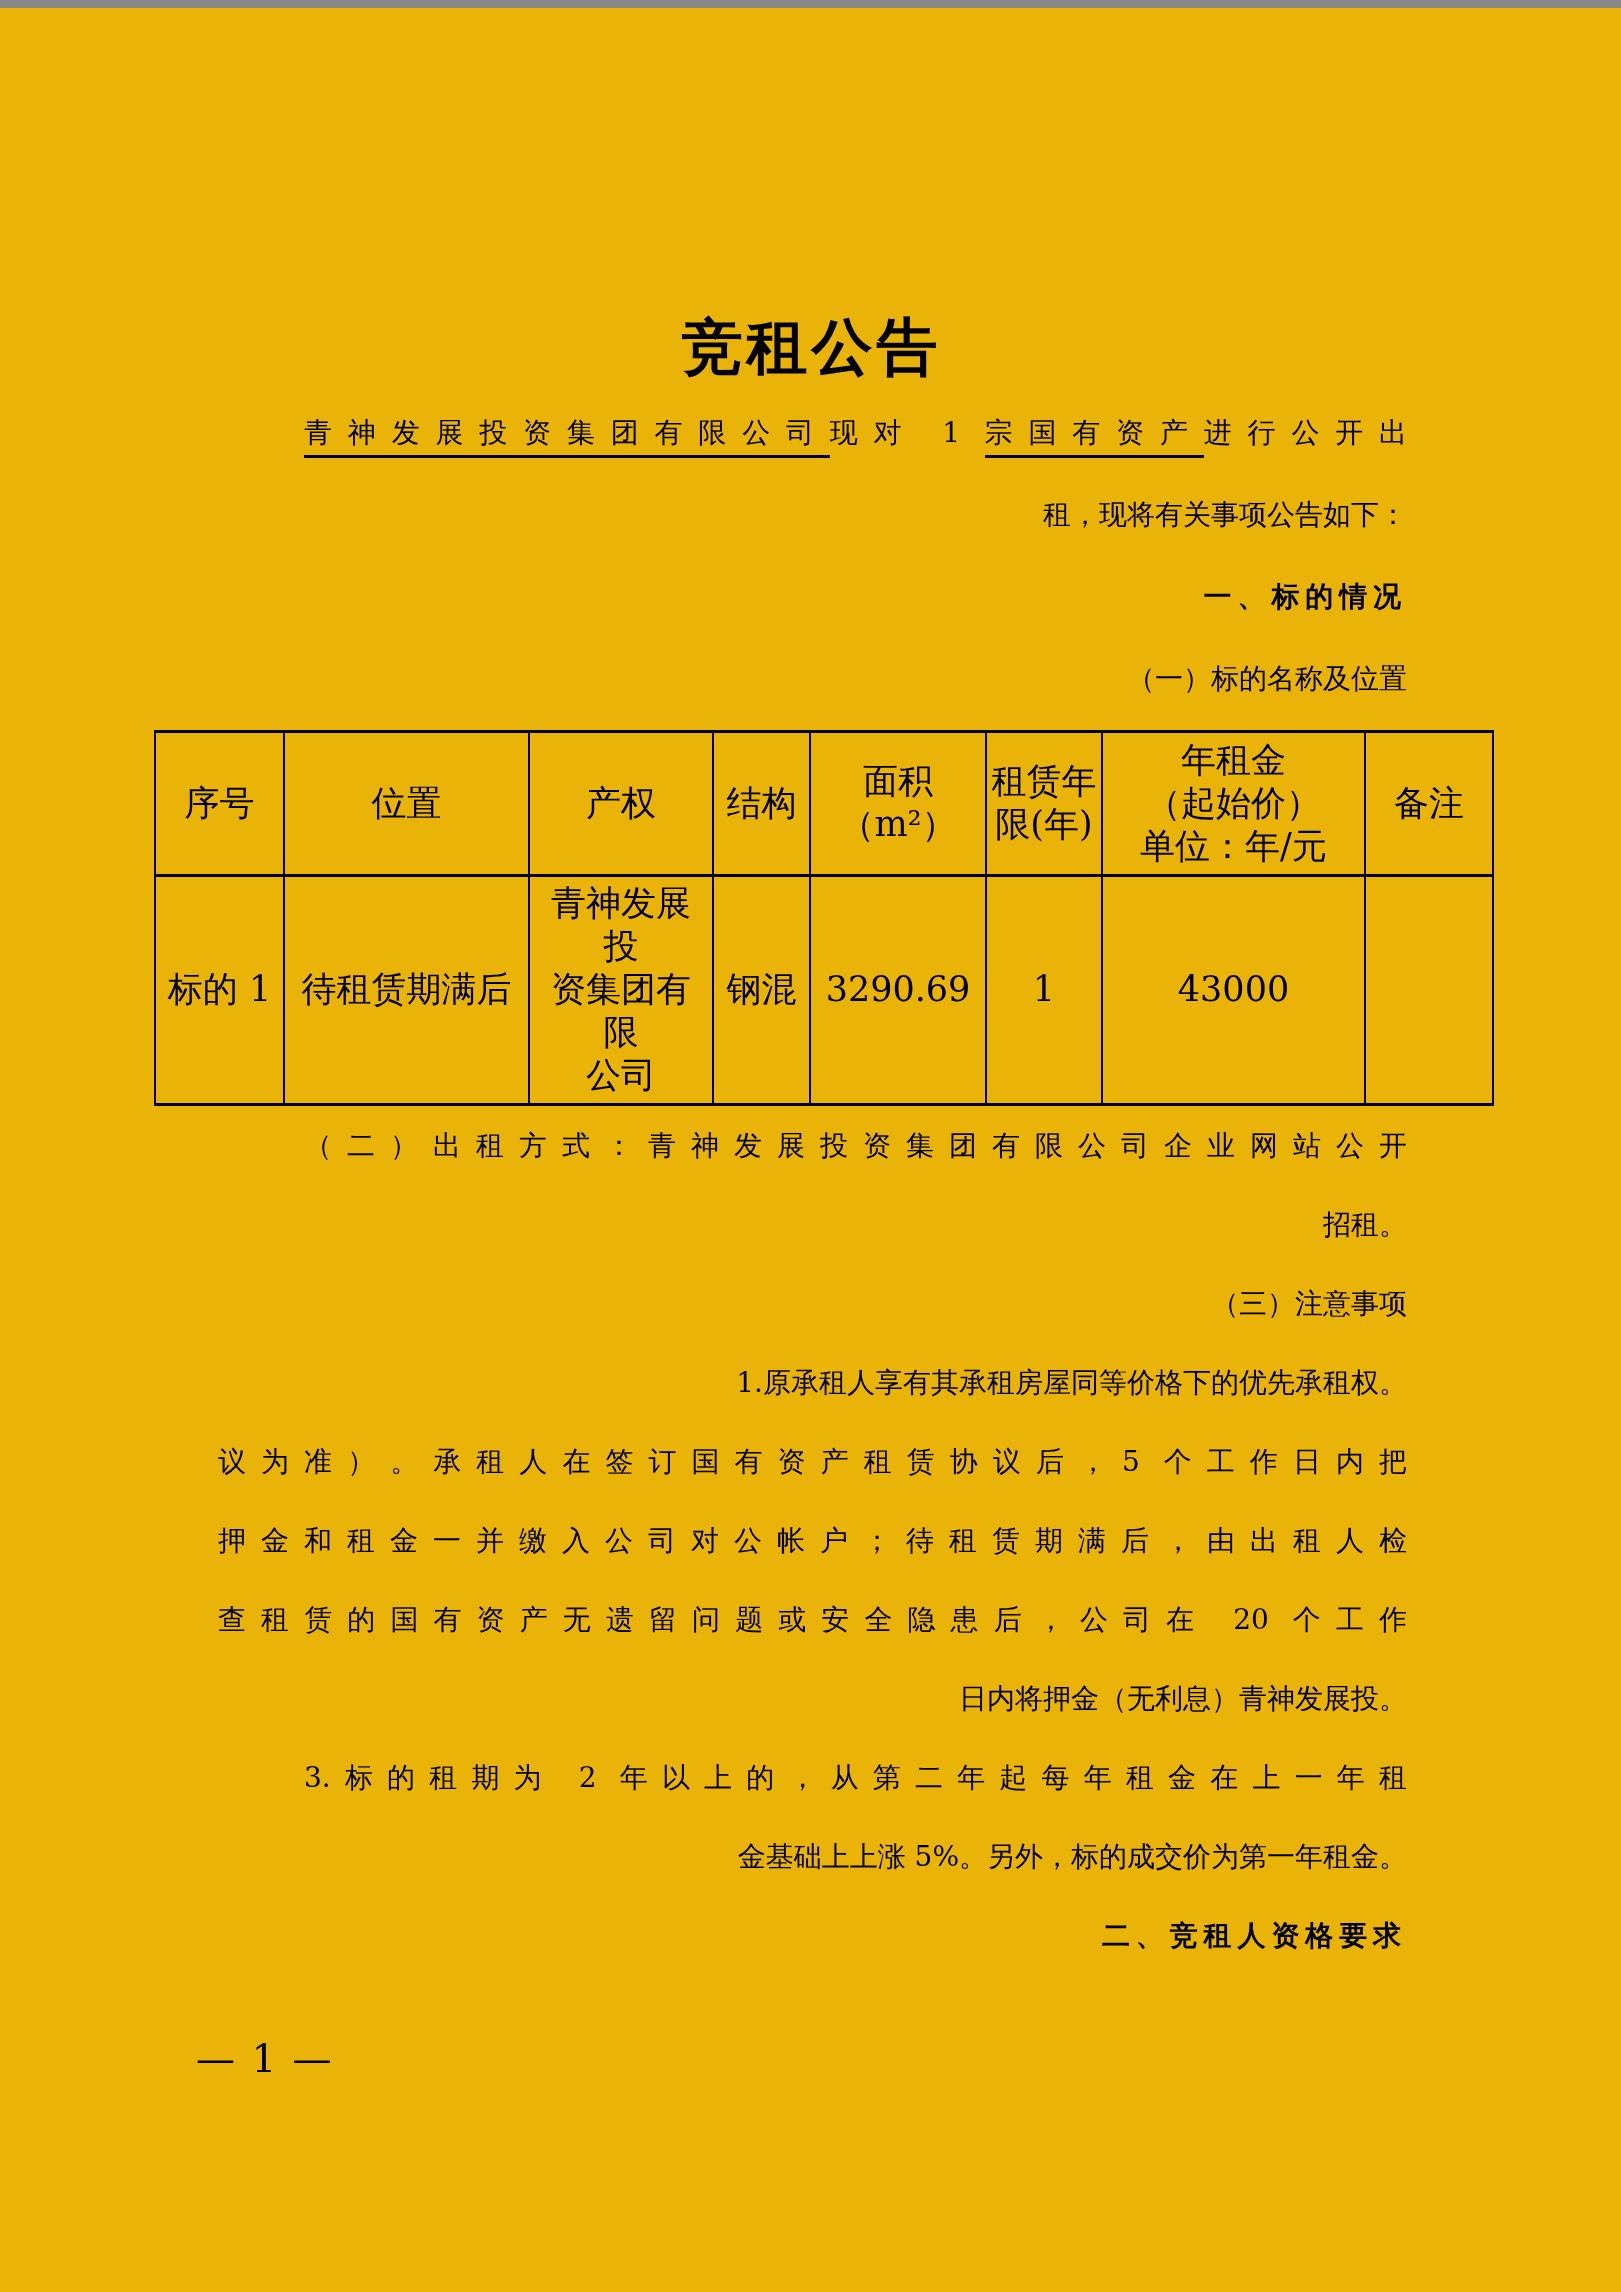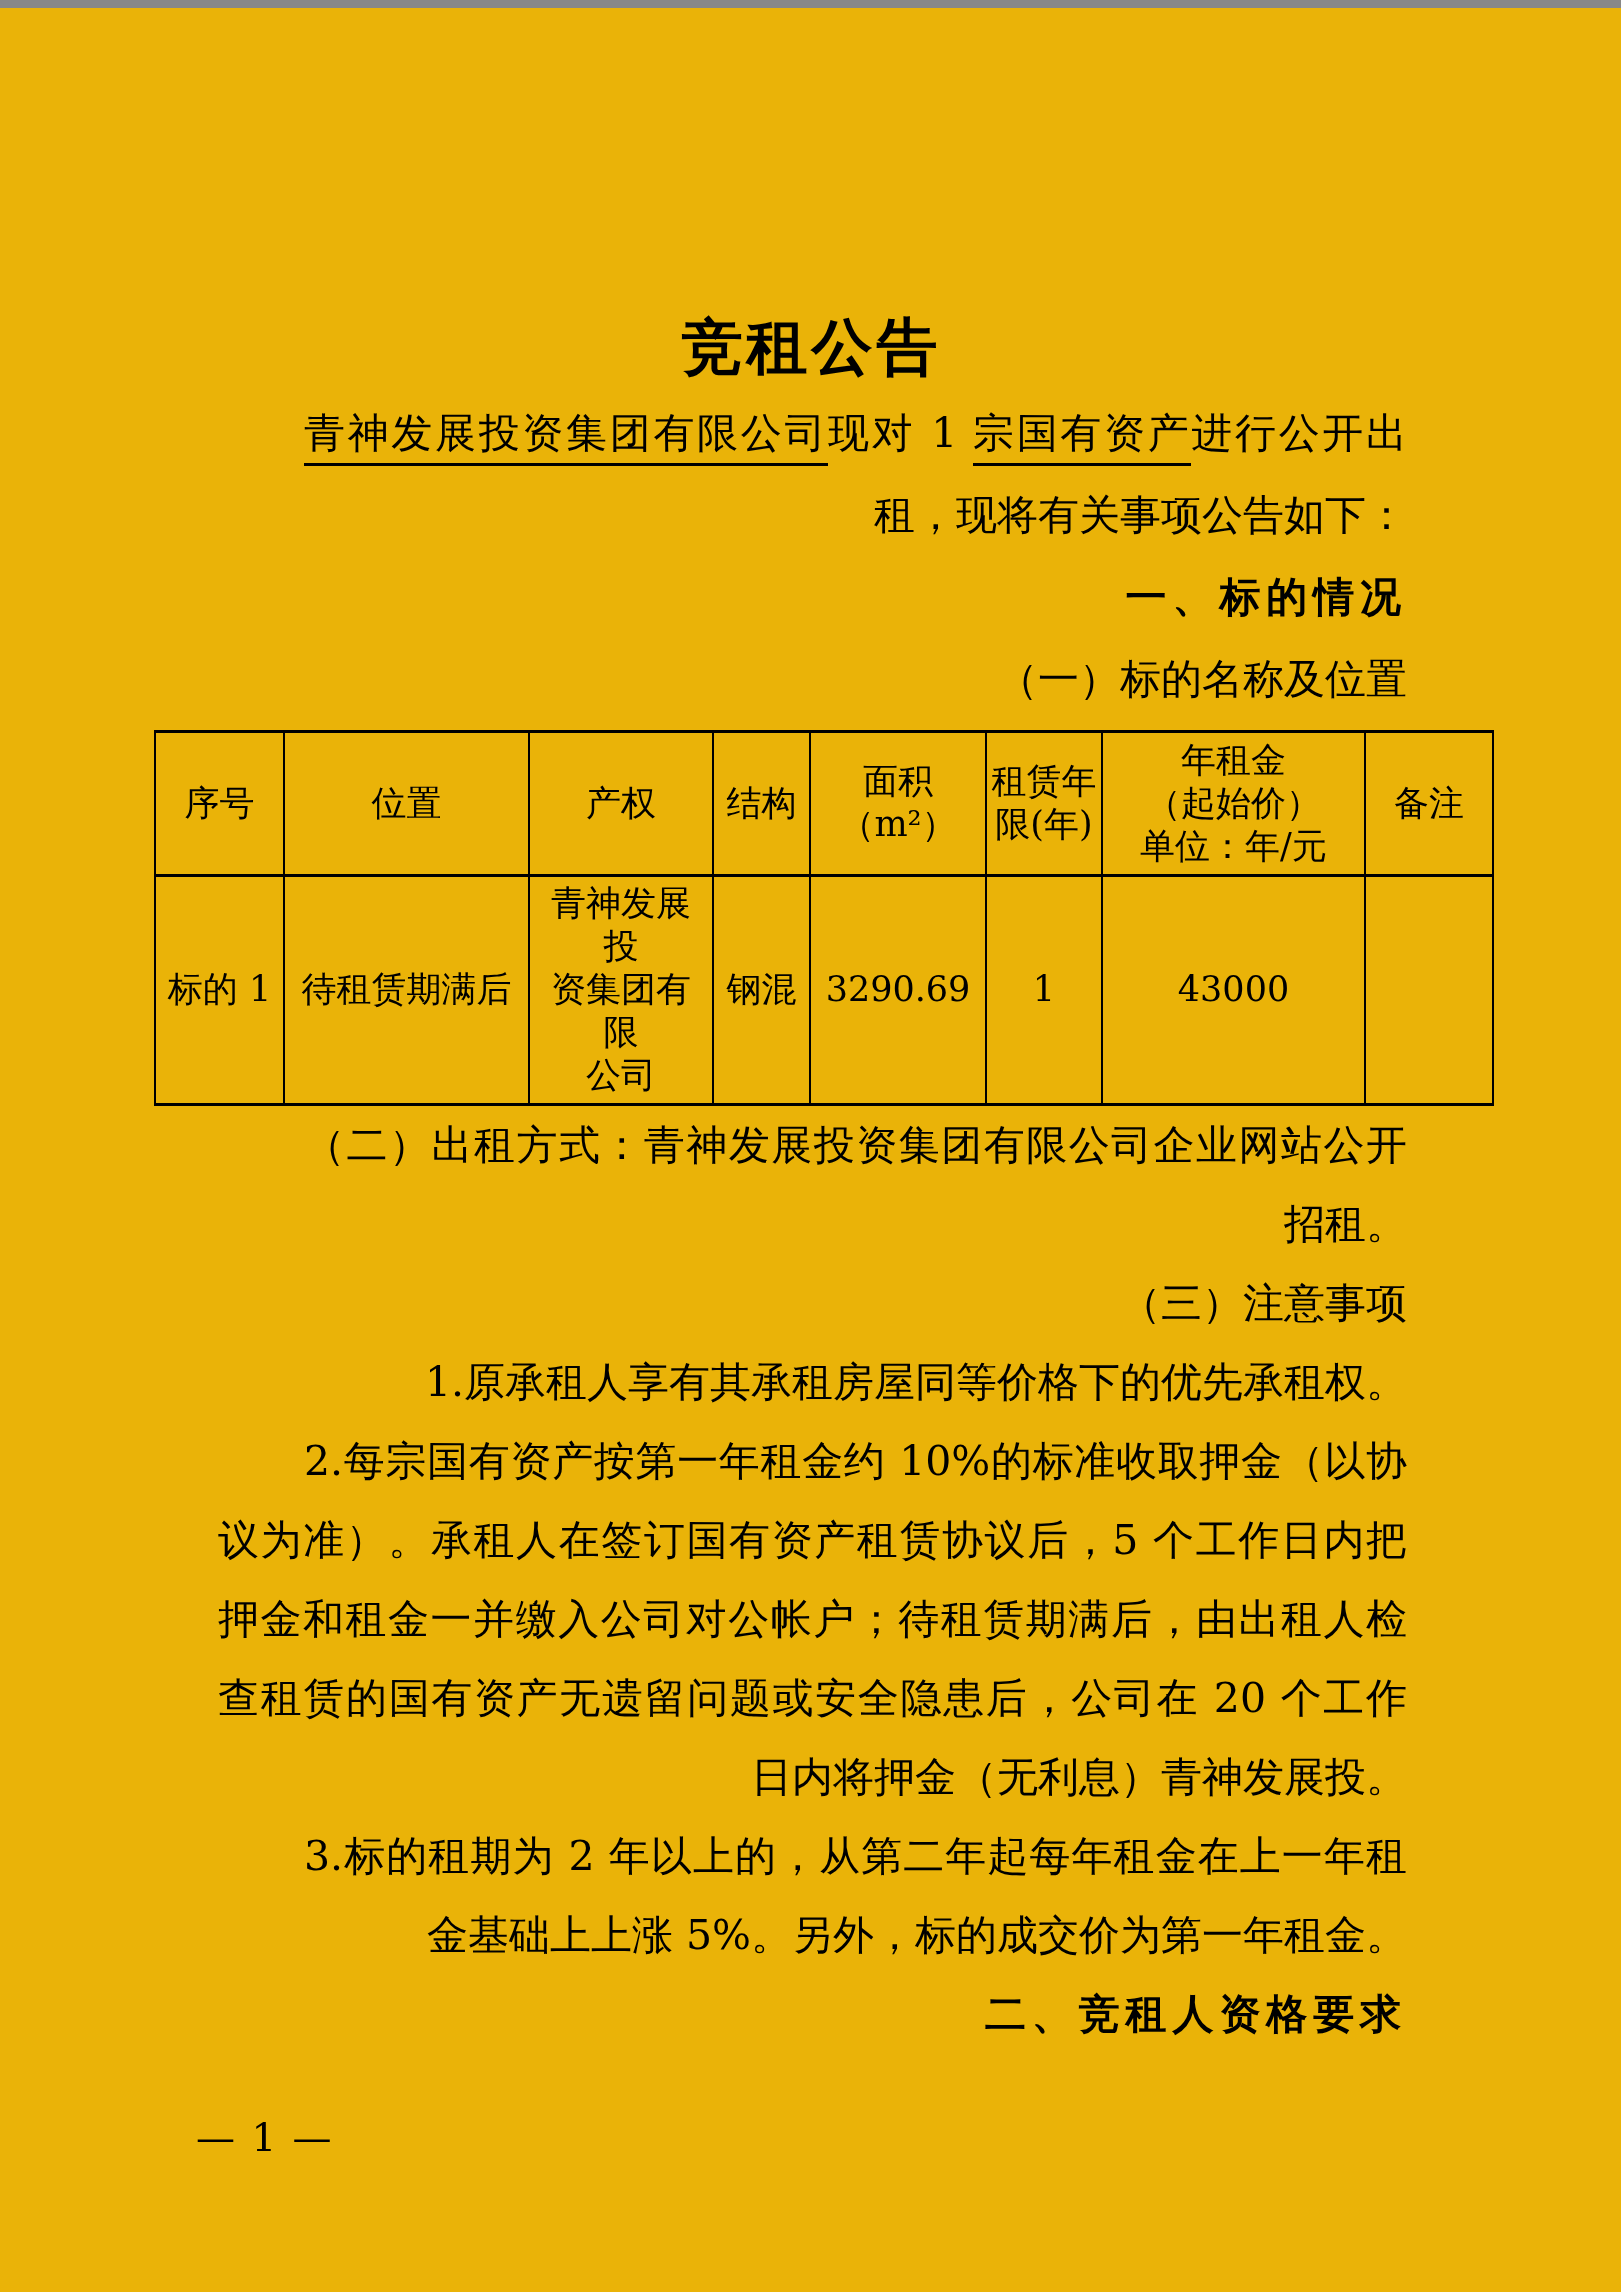--- a/index.html
+++ b/index.html
@@ -17,21 +17,21 @@
     margin: 294px 216px 0 218px;
     text-align: center;
     font-size: 61px;
     line-height: 90px;
     font-weight: bold;
     letter-spacing: 3.9px;
     font-family: "DejaVu Serif", "Liberation Serif", serif;
   }
   .text-block {
     margin: 0 214px 0 218px;
-    font-size: 41px;
+    font-size: 28px;
     line-height: 82px;
   }
   .text-block.after-table { line-height: 79px; }
   .line { text-align: right; }
   
   .j { text-align: justify; text-align-last: justify; }
   .ind { text-indent: 86px; }
   .bold-heading {
     font-family: "Liberation Sans", "DejaVu Sans", sans-serif;
     font-weight: bold;
@@ -124,21 +124,20 @@
         <td></td>
       </tr>
     </tbody>
   </table>
 
   <div class="text-block after-table">
     <div class="line j ind">（二）出租方式：青神发展投资集团有限公司企业网站公开</div>
     <div class="line">招租。</div>
     <div class="line ind">（三）注意事项</div>
     <div class="line ind">1.原承租人享有其承租房屋同等价格下的优先承租权。</div>
-    <div class="line j ind">2.每宗国有资产按第一年租金约 10%的标准收取押金（以协</div>
     <div class="line j">议为准）。承租人在签订国有资产租赁协议后，5 个工作日内把</div>
     <div class="line j">押金和租金一并缴入公司对公帐户；待租赁期满后，由出租人检</div>
     <div class="line j">查租赁的国有资产无遗留问题或安全隐患后，公司在 20 个工作</div>
     <div class="line">日内将押金（无利息）青神发展投。</div>
     <div class="line j ind">3.标的租期为 2 年以上的，从第二年起每年租金在上一年租</div>
     <div class="line">金基础上上涨 5%。另外，标的成交价为第一年租金。</div>
     <div class="line bold-heading ind">二、竞租人资格要求</div>
   </div>
 
   <div class="page-num">— 1 —</div>

